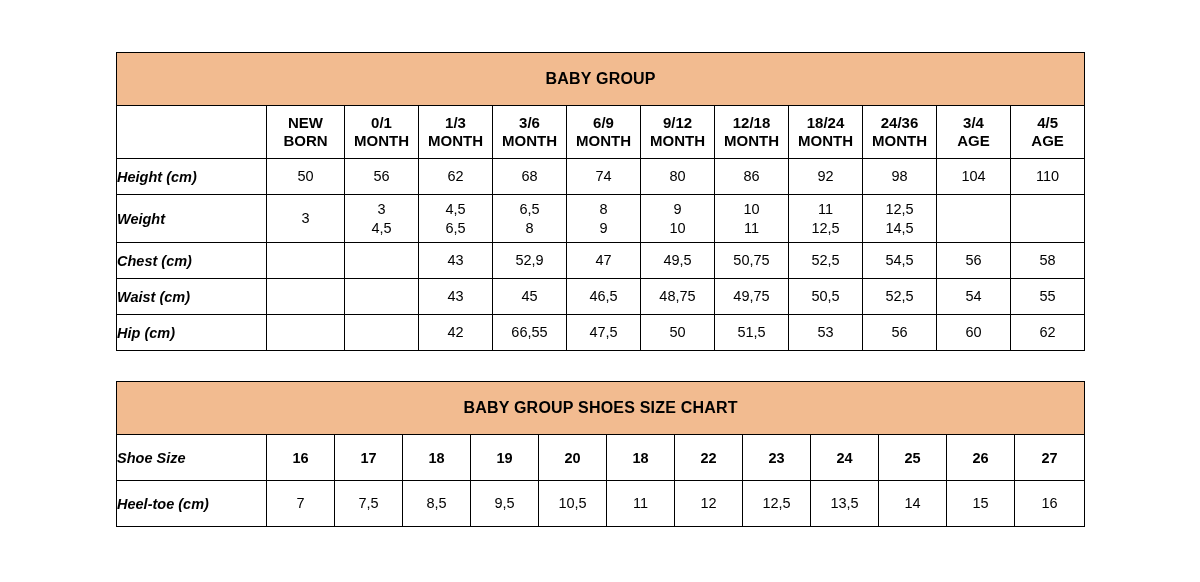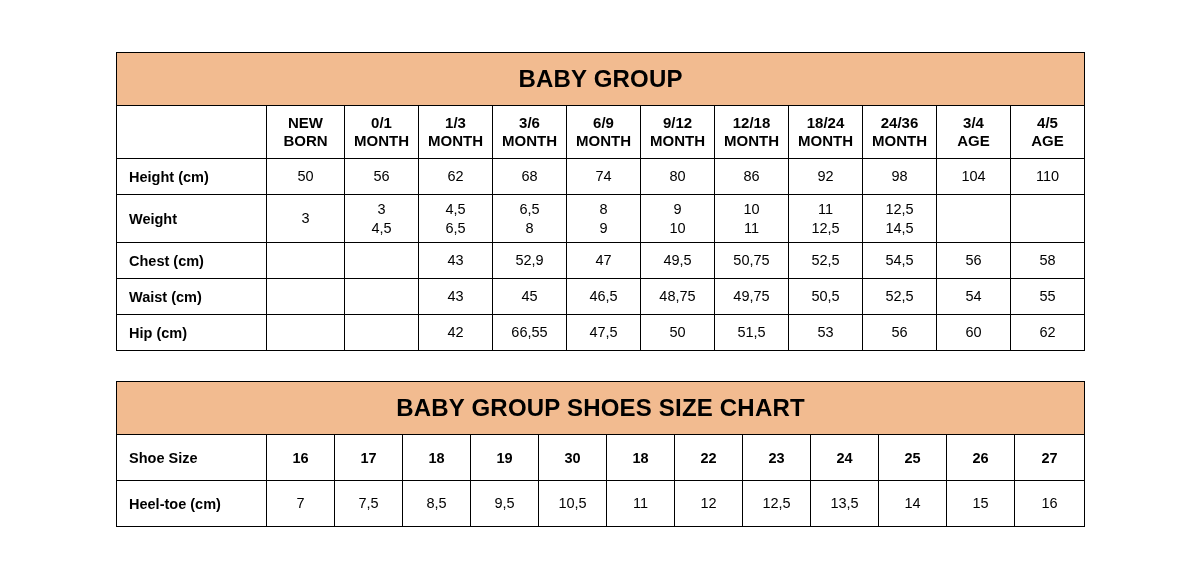--- a/index.html
+++ b/index.html
@@ -30,37 +30,37 @@
     border: 1px solid #000000;
     text-align: center;
     vertical-align: middle;
     font-size: 14.5px;
     font-weight: bold;
     padding: 0;
     color: #000;
   }
   .title-cell {
     background: #f2bb90;
-    font-size: 24px;
+    font-size: 16px;
     font-weight: bold;
     letter-spacing: 0.2px;
     height: 52px;
     border: 1px solid #000;
   }
   .hdr-cell {
     height: 52px;
     font-size: 15px;
     line-height: 1.22;
     font-weight: bold;
   }
   .row-label {
     text-align: left;
-    padding-left: 12px;
     font-size: 14.5px;
     font-weight: bold;
+    font-style: italic;
   }
   .data-cell {
     font-size: 14.5px;
     font-weight: normal;
     line-height: 1.25;
   }
   .r-normal { height: 36px; }
   .r-tall { height: 48px; }
   .shoes-row { height: 46px; }
   .gap { height: 30px; }
@@ -246,21 +246,21 @@
       <tr>
         <td class="title-cell" colspan="13">BABY GROUP SHOES SIZE CHART</td>
       </tr>
 
       <tr class="shoes-row">
         <td class="row-label">Shoe Size</td>
         <td>16</td>
         <td>17</td>
         <td>18</td>
         <td>19</td>
-        <td>30</td>
+        <td>20</td>
         <td>18</td>
         <td>22</td>
         <td>23</td>
         <td>24</td>
         <td>25</td>
         <td>26</td>
         <td>27</td>
       </tr>
 
       <tr class="shoes-row">

